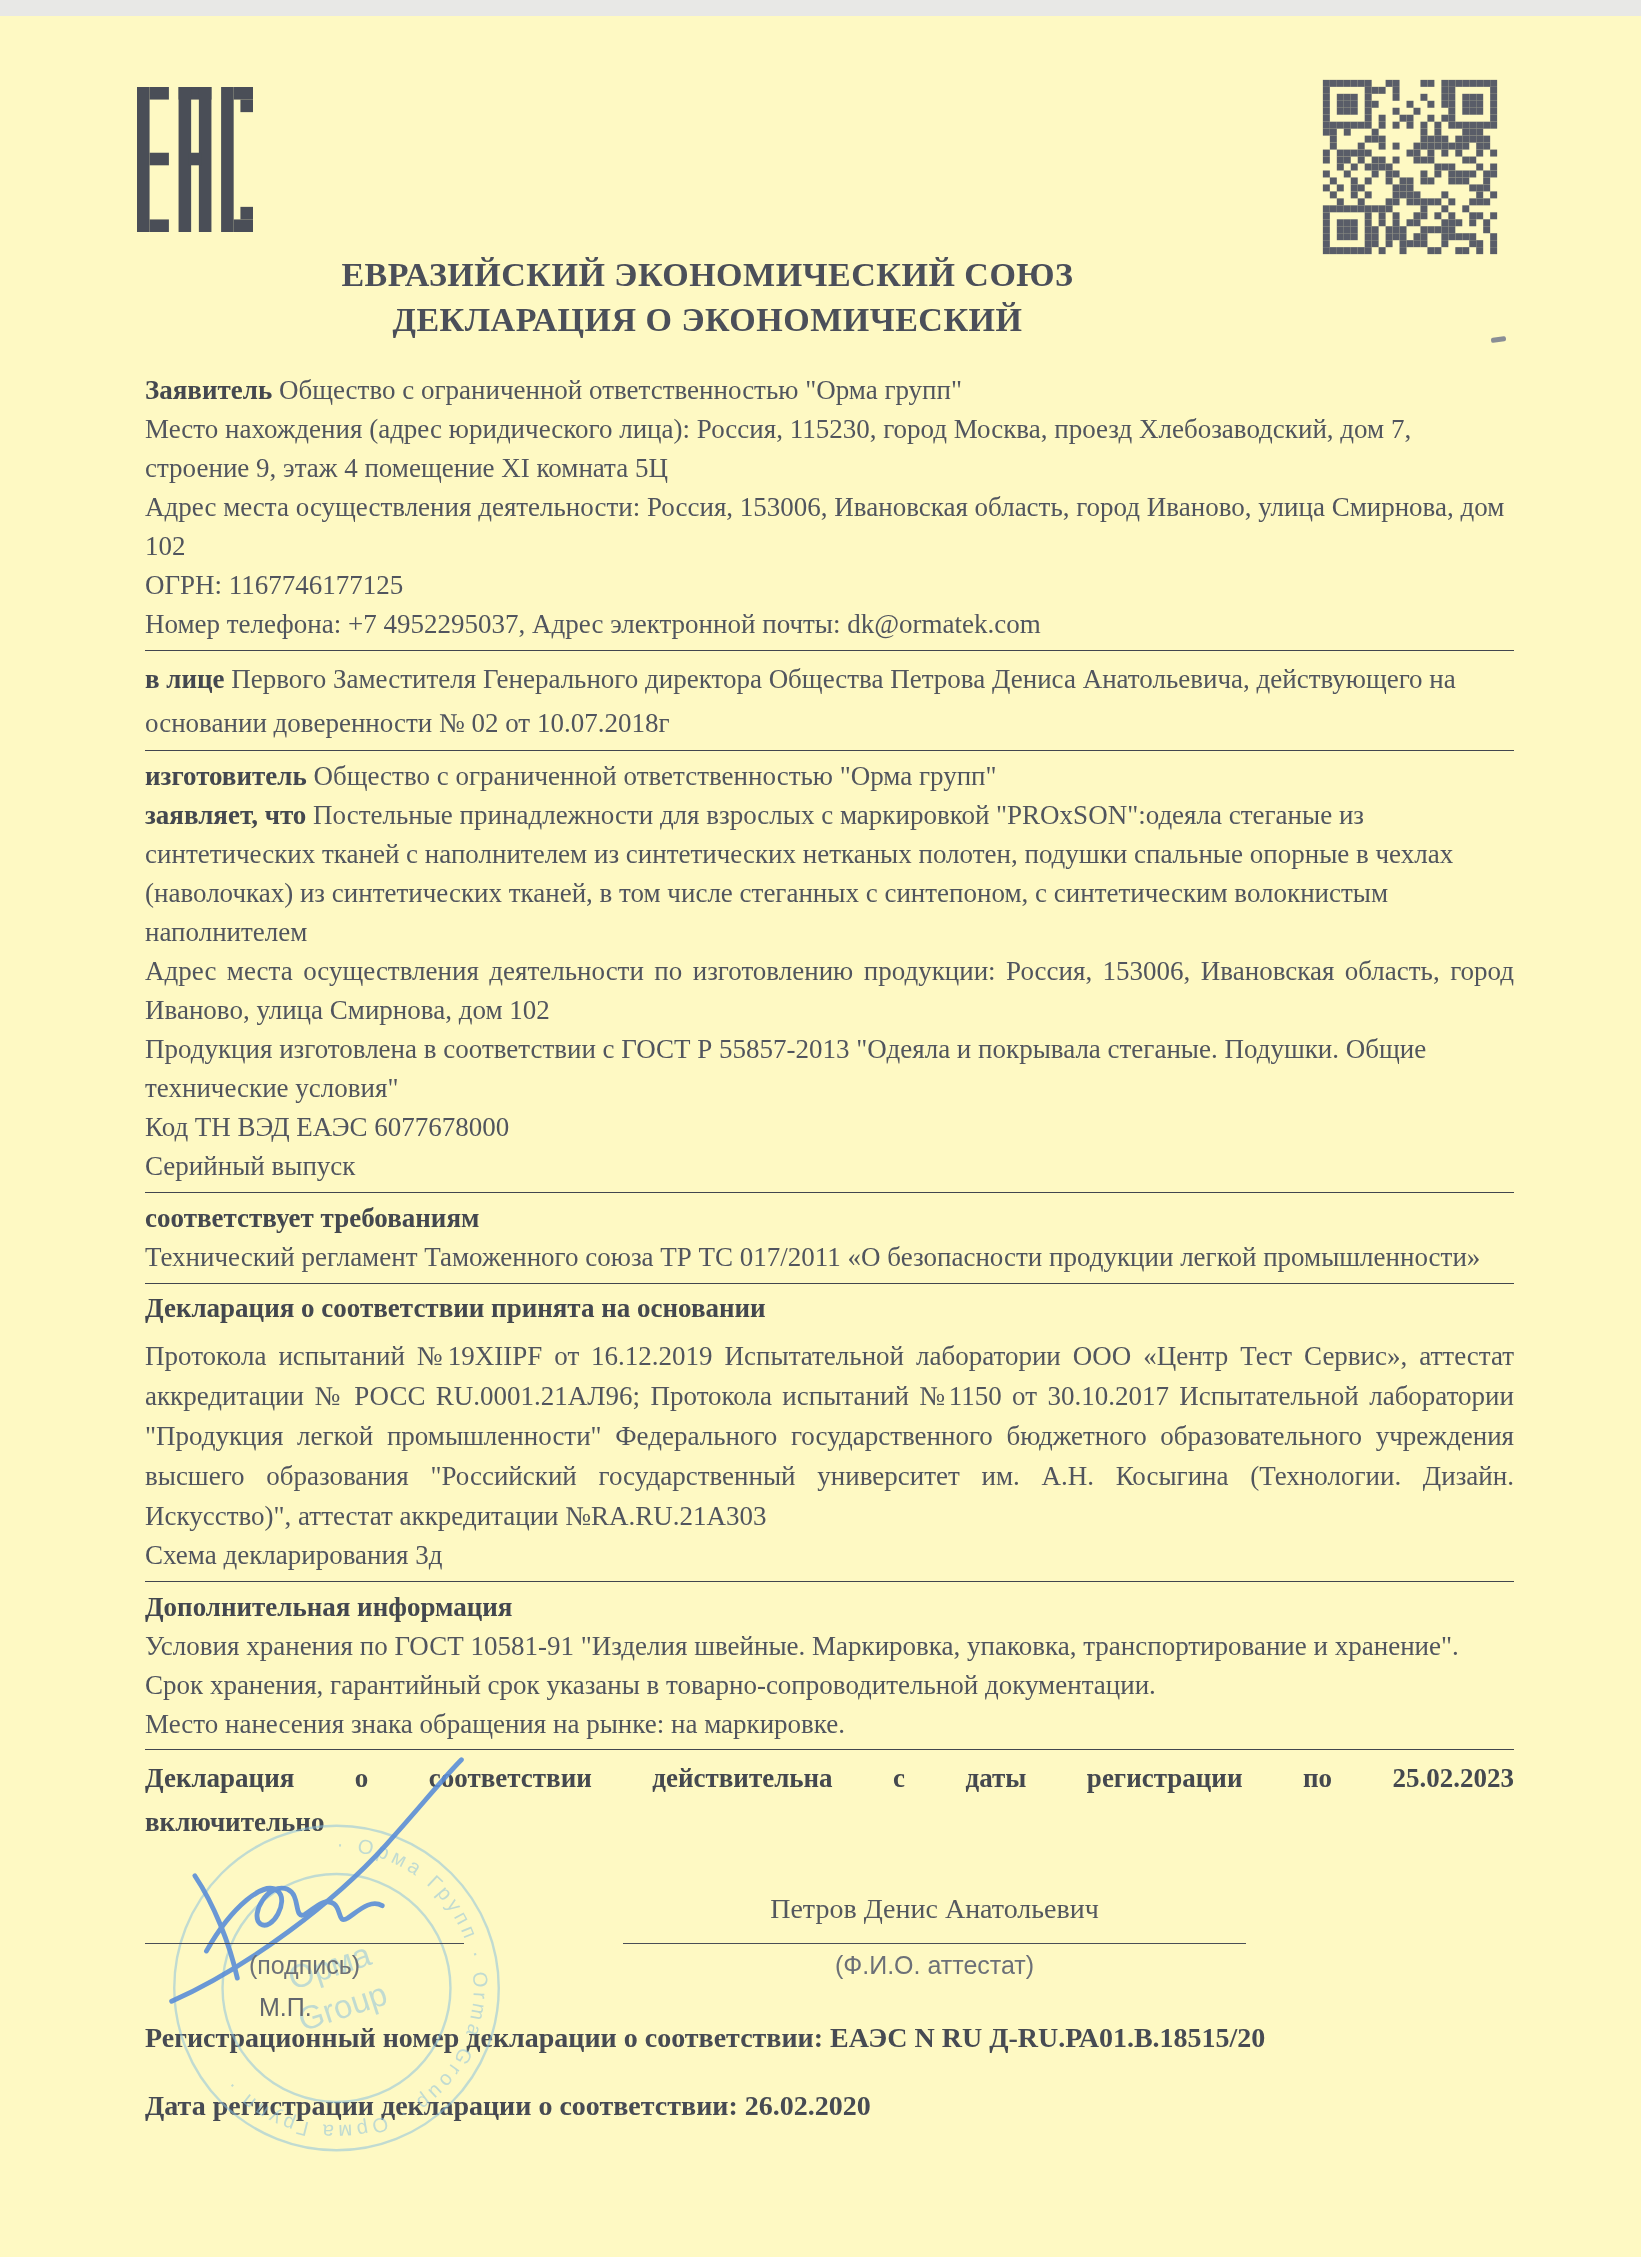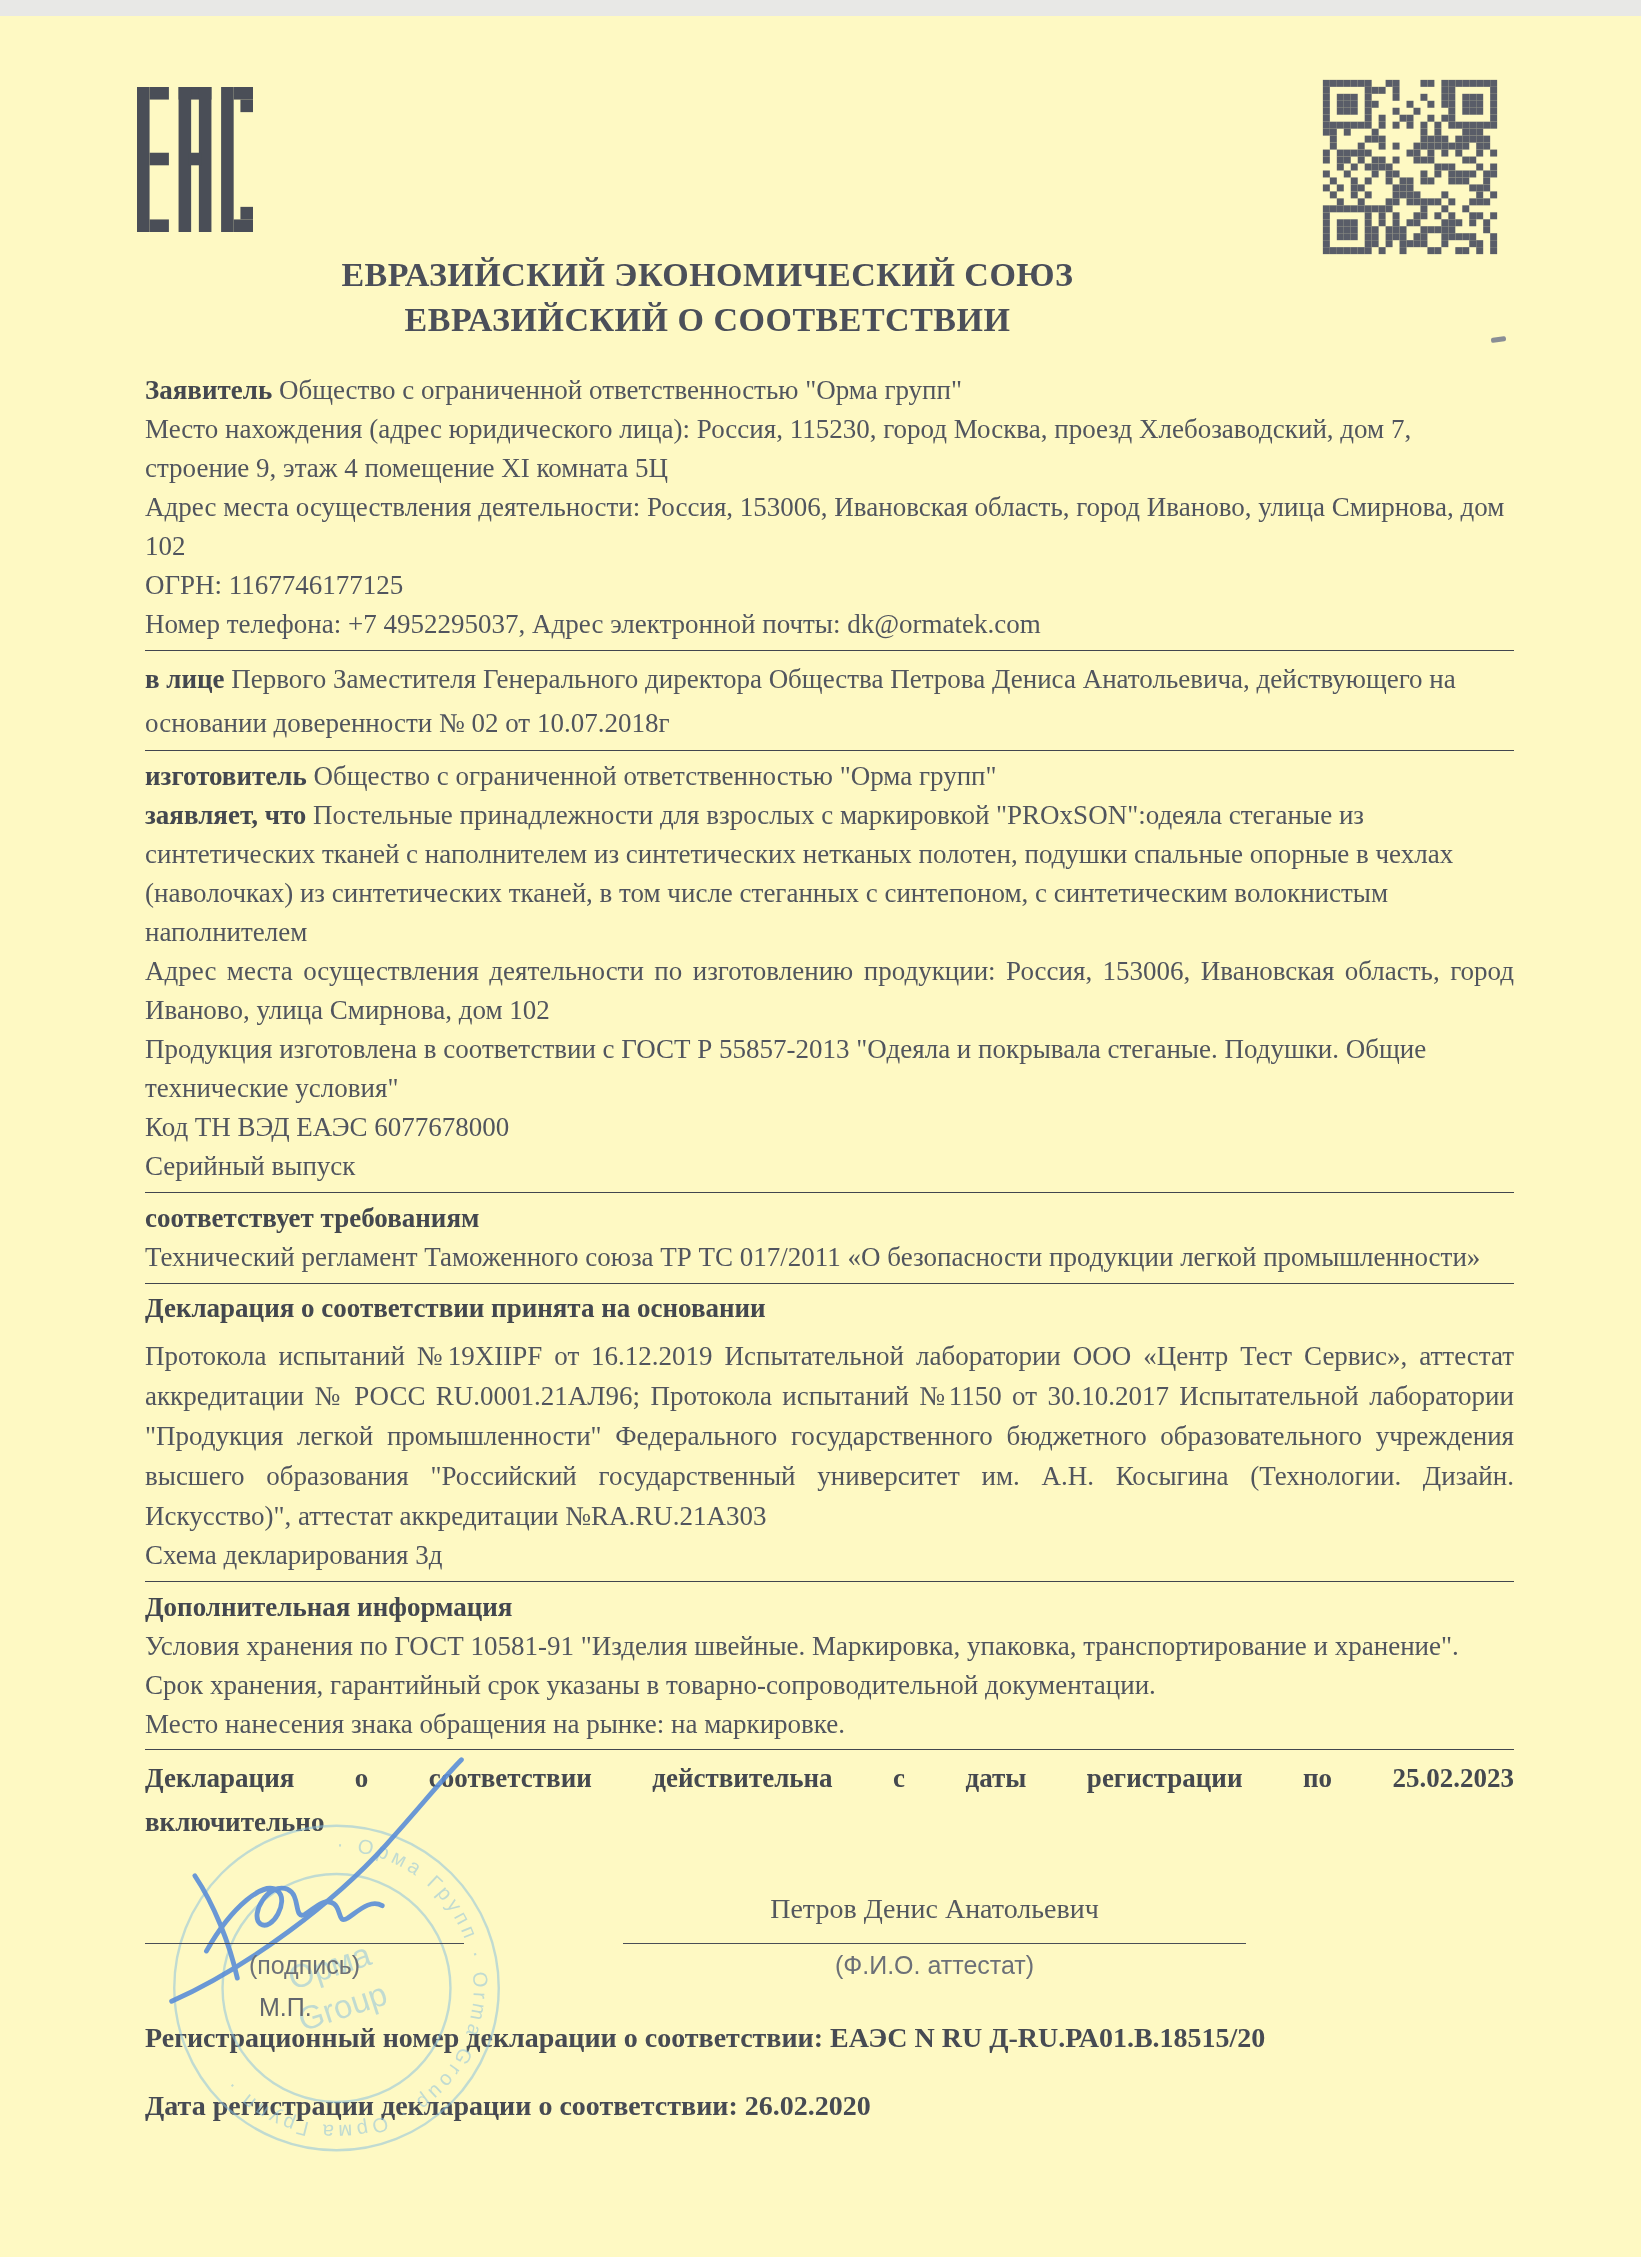--- a/index.html
+++ b/index.html
@@ -394,21 +394,21 @@
       <rect x="112" y="176.8" width="7.2" height="7.2" fill="#595d68"></rect>
       <rect x="119.2" y="176.8" width="7.2" height="7.2" fill="#595d68"></rect>
       <rect x="140.8" y="176.8" width="7.2" height="7.2" fill="#595d68"></rect>
       <rect x="148" y="176.8" width="7.2" height="7.2" fill="#595d68"></rect>
       <rect x="162.4" y="176.8" width="7.2" height="7.2" fill="#595d68"></rect>
       <rect x="176.8" y="176.8" width="7.2" height="7.2" fill="#595d68"></rect>
     </svg>
 
   <div class="title-block">
     <div>ЕВРАЗИЙСКИЙ ЭКОНОМИЧЕСКИЙ СОЮЗ</div>
-    <div>ЕВРАЗИЙСКИЙ О СООТВЕТСТВИИ</div>
+    <div>ДЕКЛАРАЦИЯ О ЭКОНОМИЧЕСКИЙ</div>
   </div>
 
   <div class="artifact"></div>
 
   <div class="main">
     <div id="sections">
         <div class="sec sec0">
           <div class="para"><span class="b">Заявитель</span><span>  Общество с ограниченной ответственностью "Орма групп"</span></div>
           <div class="para"><span>Место нахождения (адрес юридического лица): Россия, 115230, город Москва, проезд Хлебозаводский, дом 7, строение 9, этаж 4 помещение XI комната 5Ц</span></div>
           <div class="para"><span>Адрес места осуществления деятельности: Россия, 153006, Ивановская область, город Иваново, улица Смирнова, дом 102</span></div>

